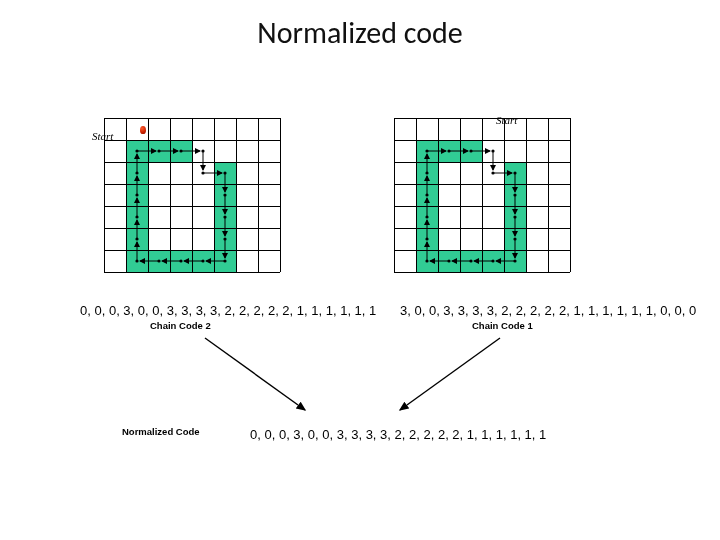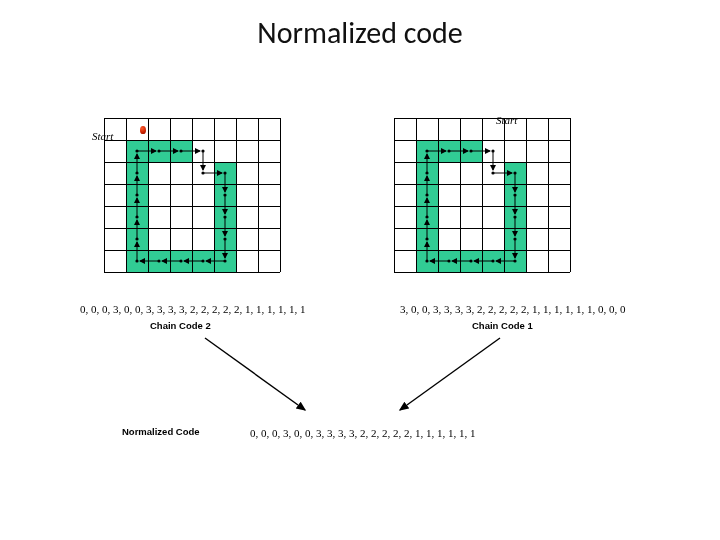--- a/index.html
+++ b/index.html
@@ -43,22 +43,22 @@
   }
   .start-label {
     position:absolute;
     font-family: "Times New Roman", serif;
     font-style: italic;
     font-size: 11px;
     color:#000;
   }
   .chaincode {
     position:absolute;
-    font-family: Liberation Serif, serif;
-    font-size: 11px;
+    font-family: Liberation Sans, sans-serif;
+    font-size: 13px;
     color:#000;
     white-space: nowrap;
   }
   .cclabel {
     position:absolute;
     font-family: Verdana, Geneva, sans-serif;
     font-weight: bold;
     font-size: 9.5px;
     color:#000;
     white-space: nowrap;

